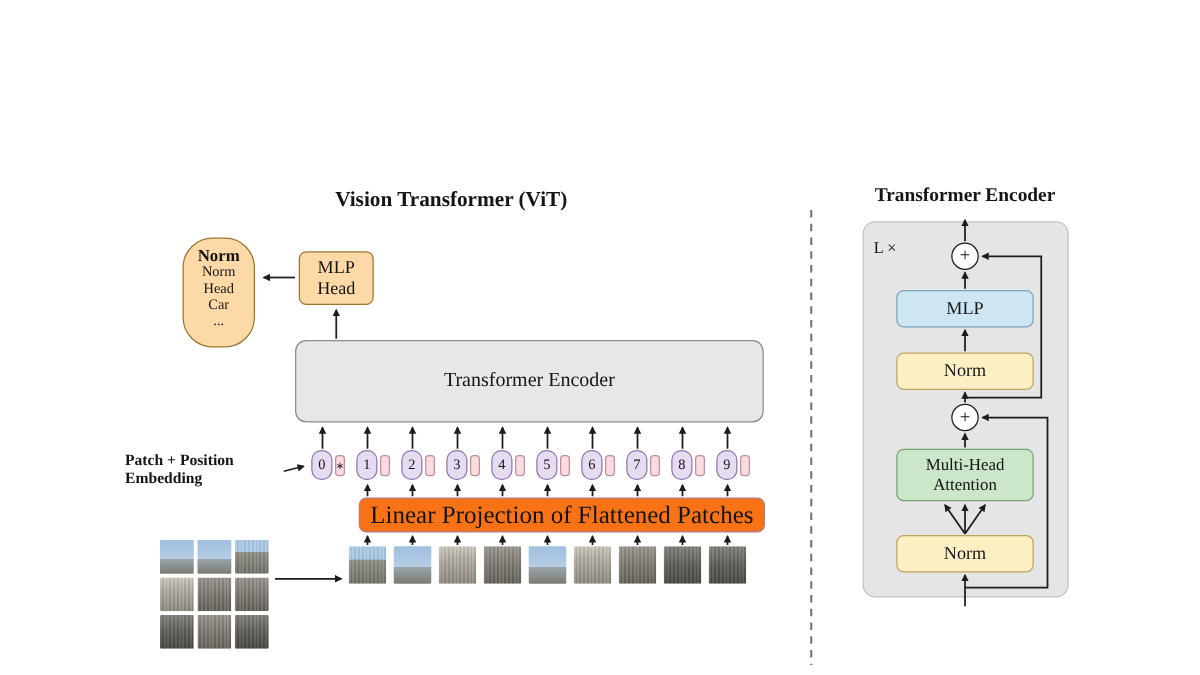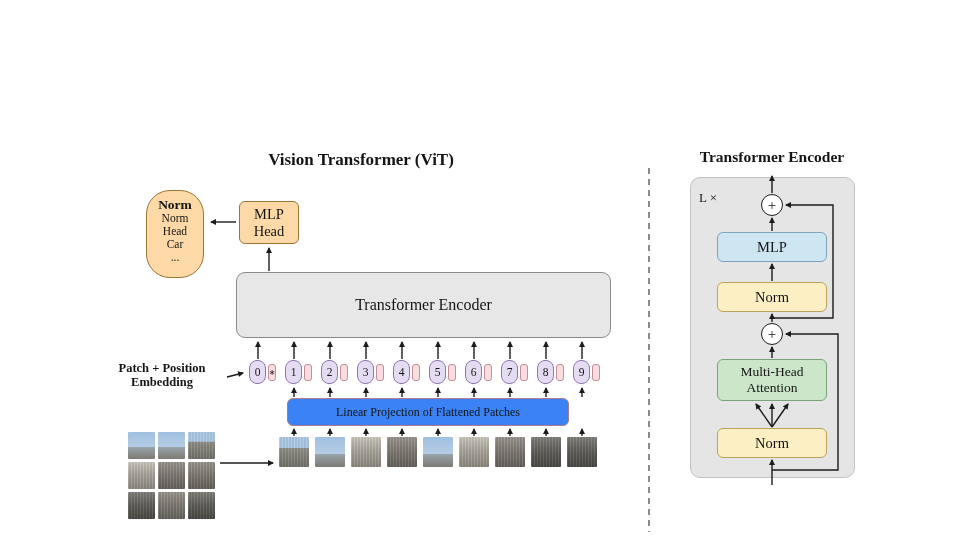--- a/index.html
+++ b/index.html
@@ -36,26 +36,26 @@
   .class-item{font-size:11.5px;line-height:13px;}
   .mlp-head{left:239px;top:201px;width:60px;height:43px;background:#fcd9a6;border-color:#9a7634;
             font-size:14.5px;line-height:17px;}
   .t-encoder{left:236px;top:272px;width:375px;height:66px;background:#e7e7e7;border-color:#8c8c8c;
              border-radius:9px;font-size:16px;}
   .token{position:absolute;top:360px;height:24px;display:flex;align-items:center;gap:2px;z-index:2;}
   .tok-num{width:17px;height:24px;background:#e6dcf2;border:1.2px solid #8f77ac;border-radius:8px;
            display:flex;align-items:center;justify-content:center;font-size:11.5px;box-sizing:border-box;}
   .tok-pink{width:8px;height:17px;background:#f9dbe0;border:1px solid #c08f9b;border-radius:3px;
             display:flex;align-items:center;justify-content:center;font-size:8px;box-sizing:border-box;}
-  .pp-label{position:absolute;left:100px;top:361px;width:124px;text-align:center;font-weight:700;
+  .pp-label{position:absolute;left:100px;top:361px;width:124px;text-align:left;font-weight:700;
             font-size:12.5px;line-height:14px;z-index:2;}
   .note{position:absolute;left:118px;top:392px;font-size:10.5px;line-height:12.5px;z-index:2;}
   .note code{font-family:"Liberation Mono",monospace;font-size:9.5px;}
-  .lin-proj{left:287px;top:398px;width:282px;height:28px;background:#3b82f6;border-color:#b07a86;
-            font-size:12px;}
+  .lin-proj{left:287px;top:398px;width:325px;height:28px;background:#f97316;border-color:#b07a86;
+            font-size:20px;}
   .patch{position:absolute;top:437px;width:30px;height:30px;z-index:2;border-radius:1px;}
   .grid{position:absolute;left:128px;top:432px;display:grid;grid-template-columns:repeat(3,27px);
         grid-auto-rows:27px;gap:3px;z-index:2;}
   .cell{width:27px;height:27px;border-radius:1px;}
   .pv1{background:repeating-linear-gradient(90deg,rgba(255,255,255,.10) 0 1.5px,rgba(0,0,0,.05) 1.5px 3px),
        linear-gradient(180deg,#a9c7e3 0%,#a9c7e3 35%,#8d8d85 36%,#6f6e66 100%);}
   .pv2{background:linear-gradient(180deg,#9fc0e0 0%,#b5cce4 55%,#98a5ab 56%,#7d7a72 100%);}
   .pv3{background:repeating-linear-gradient(90deg,rgba(255,255,255,.12) 0 1.5px,rgba(0,0,0,.06) 1.5px 3px),
        linear-gradient(180deg,#c9c5ba 0%,#a7a299 45%,#8a857b 100%);}
   .pv4{background:repeating-linear-gradient(90deg,rgba(255,255,255,.10) 0 1.5px,rgba(0,0,0,.07) 1.5px 3px),

